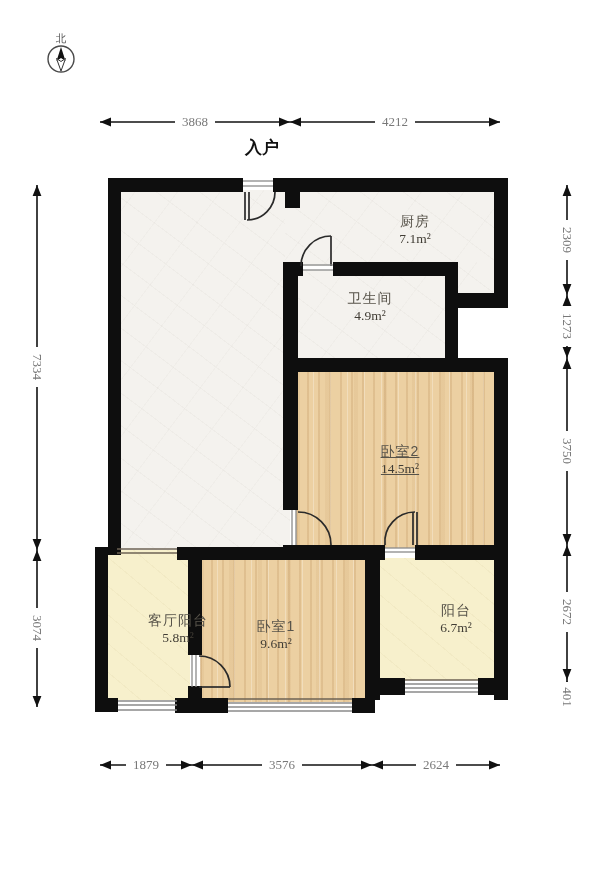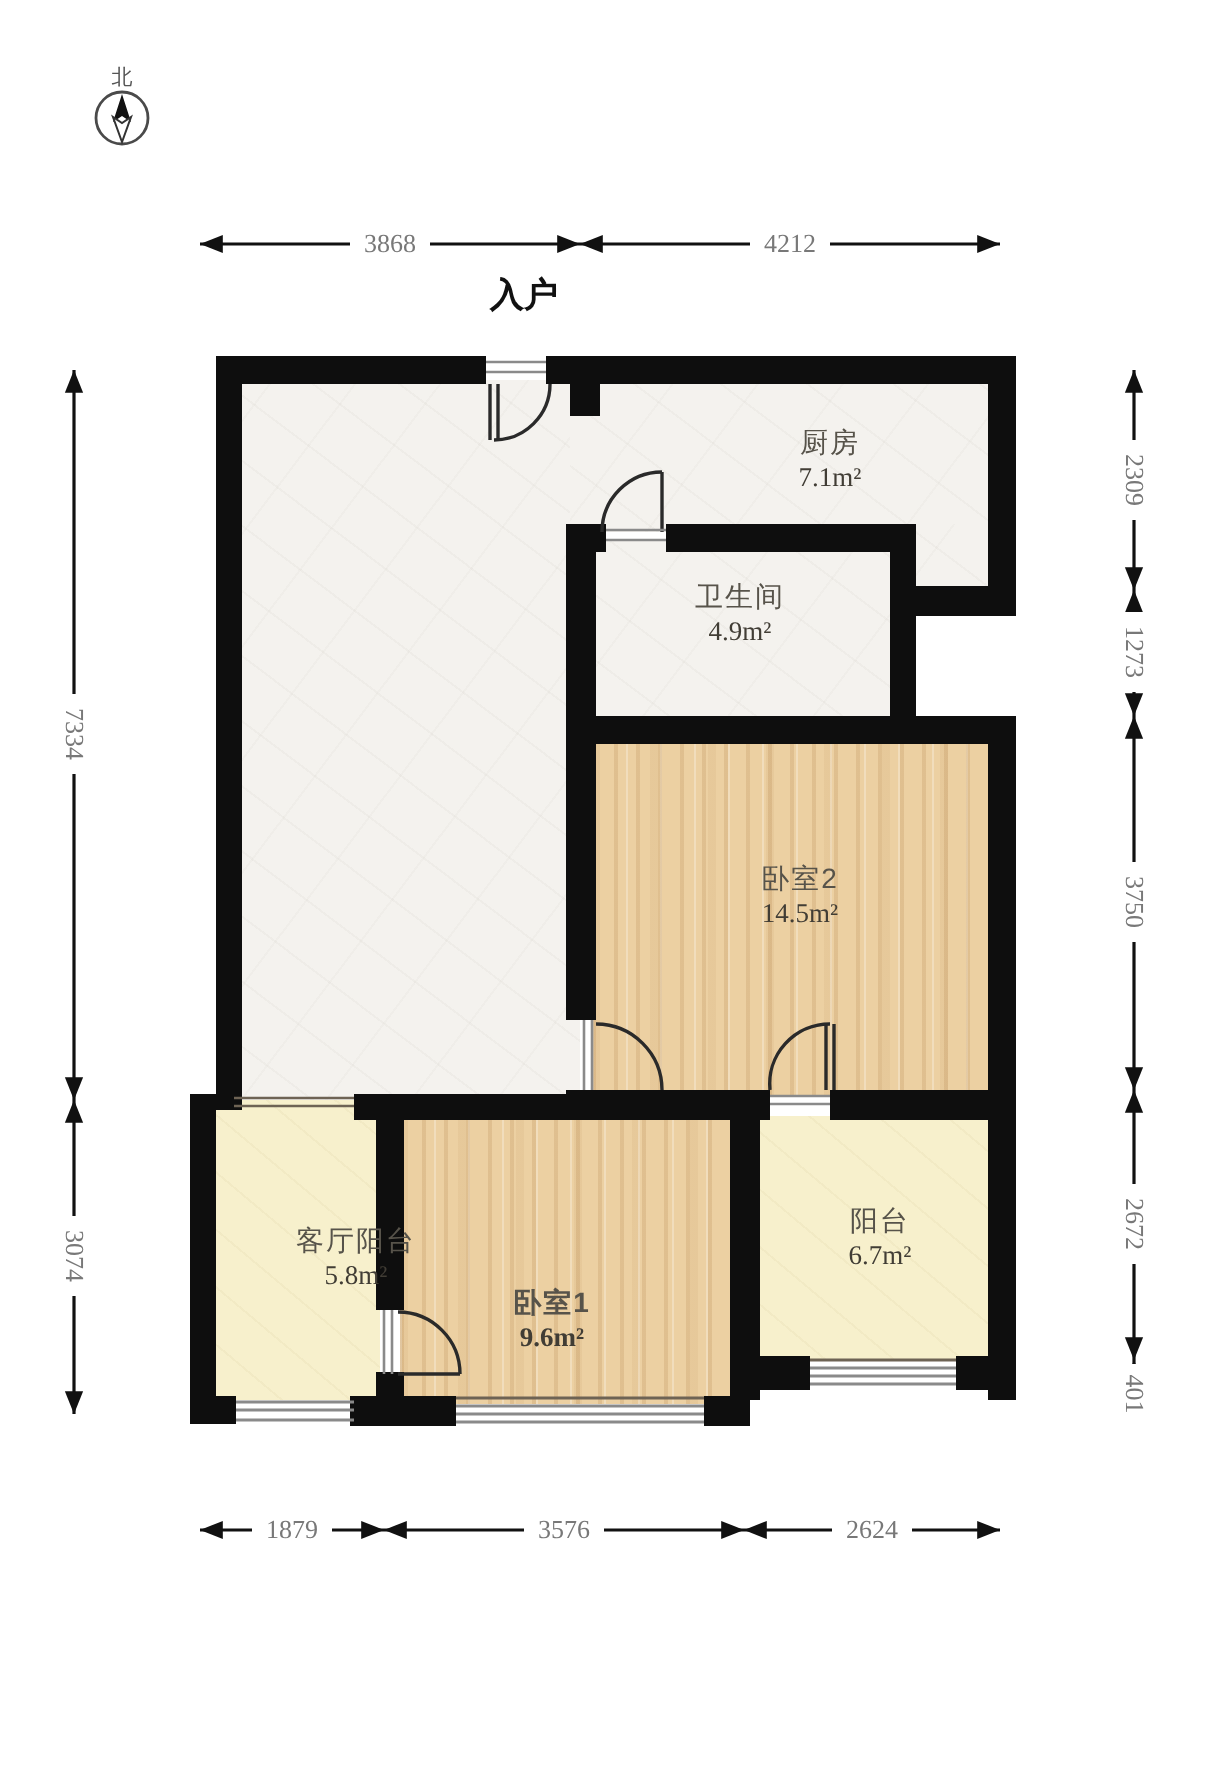--- a/index.html
+++ b/index.html
@@ -69,33 +69,33 @@
   <div class="wall" style="left:478px;top:678px;width:16px;height:17px;"></div>
 
   <div class="room-label" style="left:365px;top:213px;width:100px;">
     <div class="rname">厨房</div>
     <div class="rarea">7.1m²</div>
   </div>
   <div class="room-label" style="left:320px;top:290px;width:100px;">
     <div class="rname">卫生间</div>
     <div class="rarea">4.9m²</div>
   </div>
-  <div class="room-label" style="left:350px;top:431px;width:100px;">
+  <div class="room-label" style="left:350px;top:443px;width:100px;text-decoration:underline;">
     <div class="rname">卧室2</div>
     <div class="rarea">14.5m²</div>
   </div>
   <div class="room-label" style="left:96px;top:612px;width:100px;margin-left:32px;">
     <div class="rname">客厅阳台</div>
     <div class="rarea">5.8m²</div>
   </div>
-  <div class="room-label" style="left:226px;top:643px;width:100px;font-weight:bold;">
+  <div class="room-label" style="left:226px;top:618px;width:100px;">
     <div class="rname">卧室1</div>
     <div class="rarea">9.6m²</div>
   </div>
-  <div class="room-label" style="left:390px;top:602px;width:100px;">
+  <div class="room-label" style="left:406px;top:602px;width:100px;">
     <div class="rname">阳台</div>
     <div class="rarea">6.7m²</div>
   </div>
 
   <svg width="604" height="893" viewBox="0 0 604 893">
     <defs>
       <marker id="arr" viewBox="0 0 10 10" refX="9.5" refY="5" markerWidth="7.5" markerHeight="7.5" orient="auto-start-reverse" markerUnits="strokeWidth">
         <path d="M0,1.2 L9.5,5 L0,8.8 Z" fill="#111"></path>
       </marker>
     </defs>

